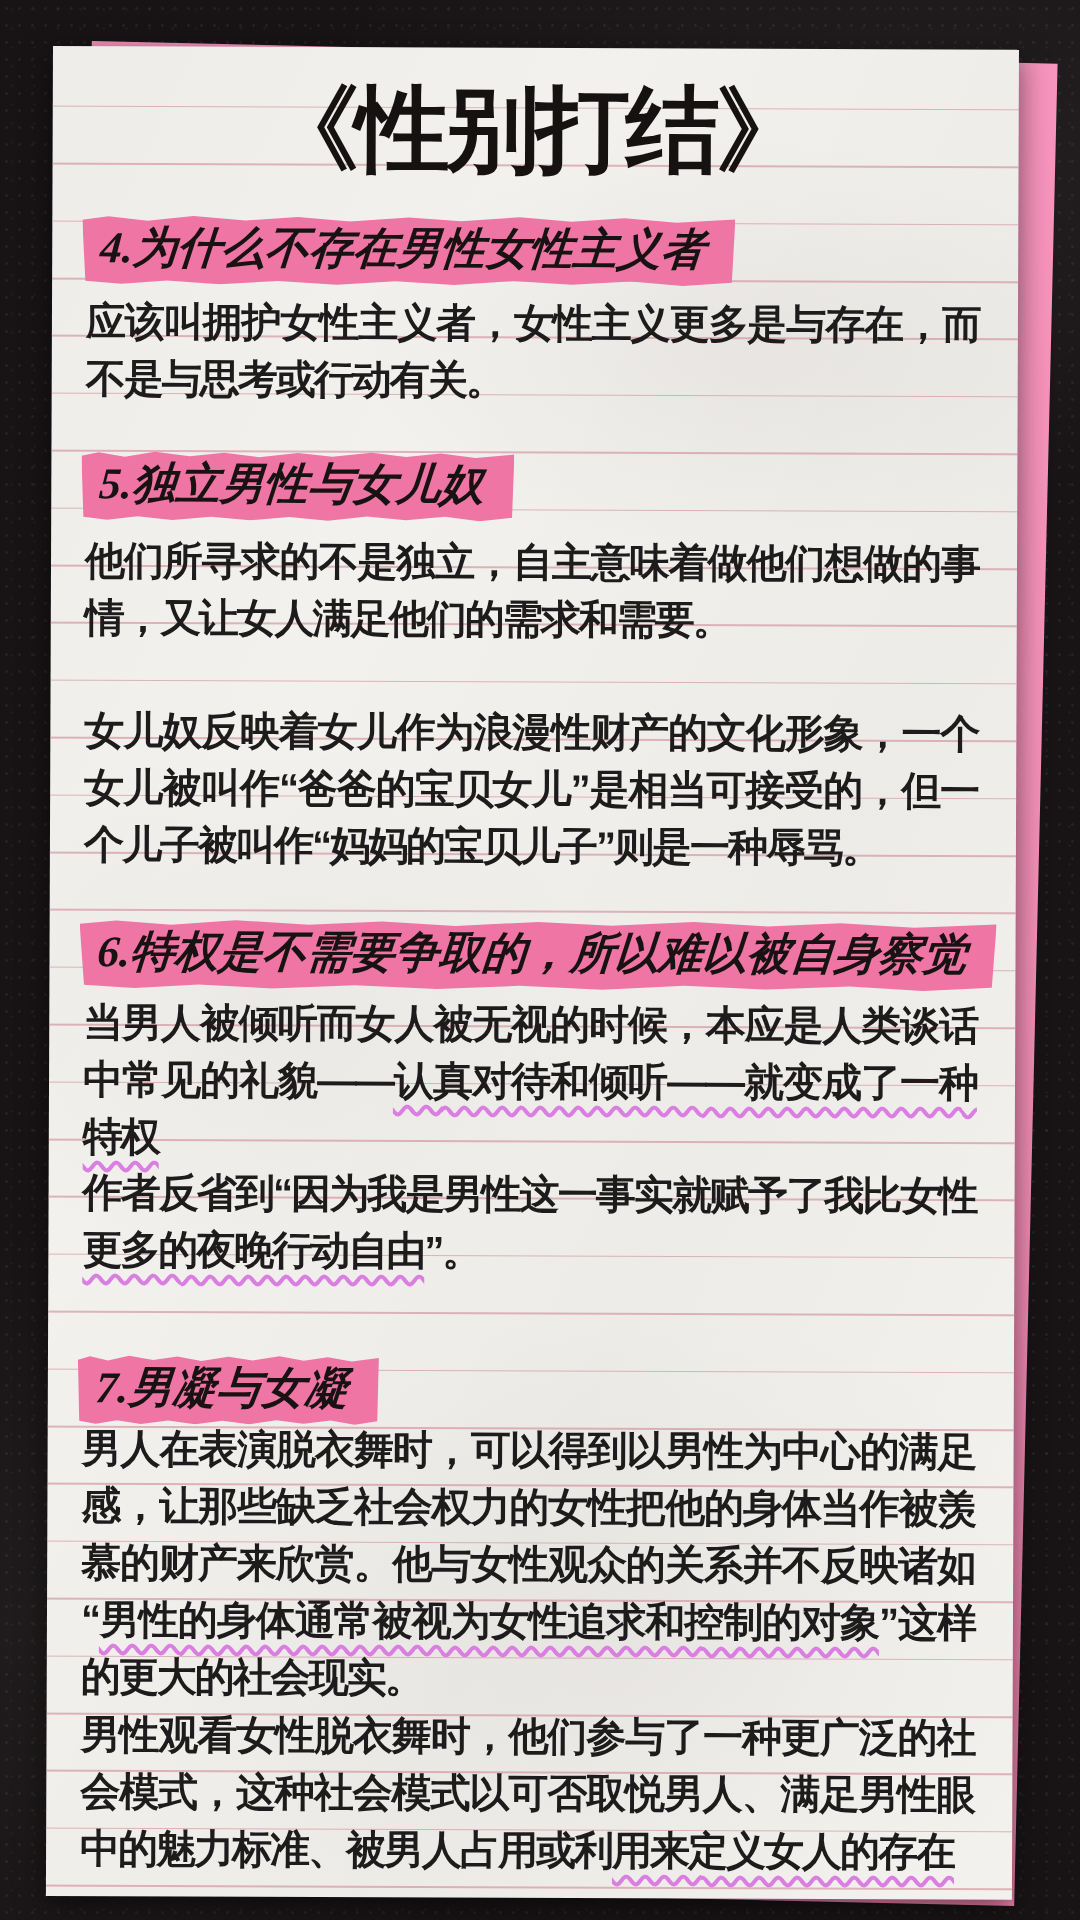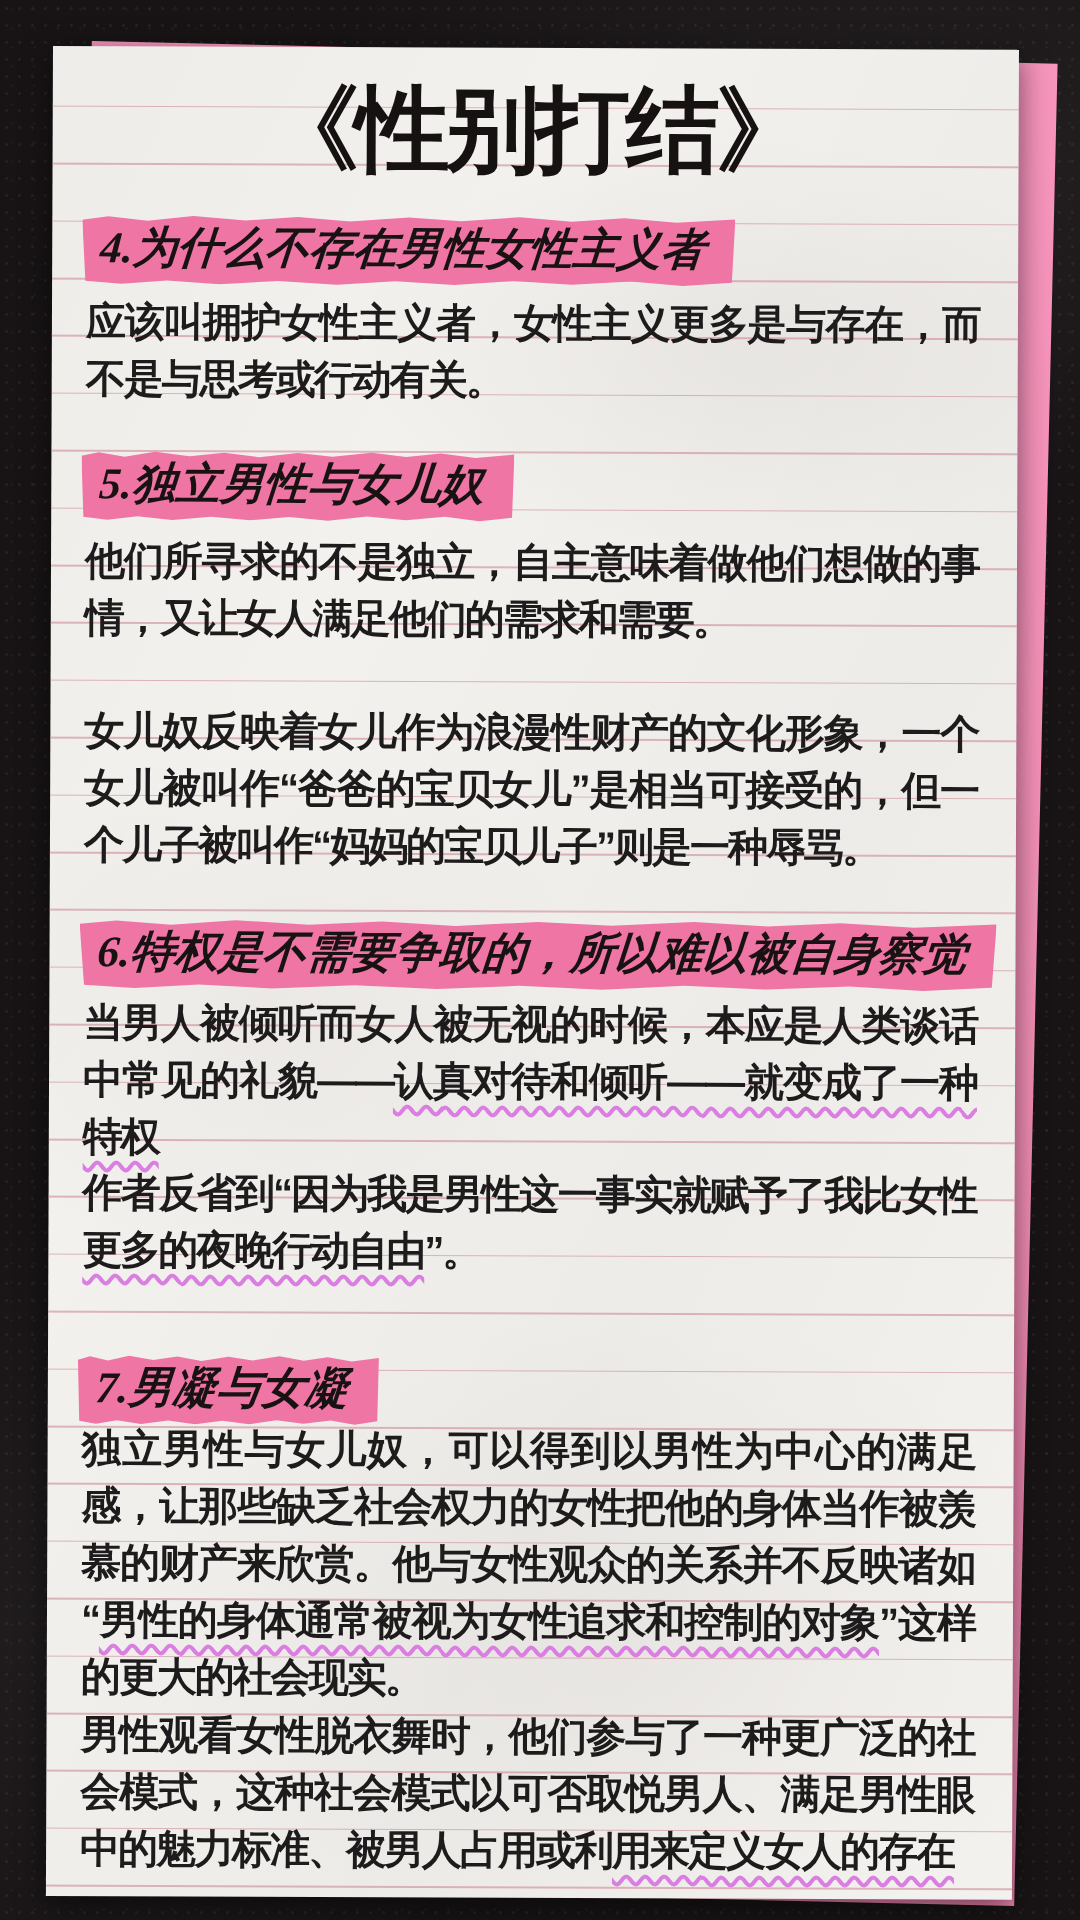--- a/index.html
+++ b/index.html
@@ -97,16 +97,16 @@
 
   <div class="hl t-h6">
     <span class="ht">6.特权是不需要争取的，所以难以被自身察觉</span>
   </div>
   <div class="para t-p60"><span>当男人被倾听而女人被无视的时候，本应是人类谈话中常见的礼貌——</span><span class="wv">认真对待和倾听——就变成了一种特权</span></div>
   <div class="para t-p61"><span>作者反省到“因为我是男性这一事实就赋予了我比女性</span><span class="wv">更多的夜晚行动自由</span><span>”。</span></div>
 
   <div class="hl t-h7">
     <span class="ht">7.男凝与女凝</span>
   </div>
-  <div class="para t-p70"><span>独立男性与女儿奴，可以得到以男性为中心的满足感，让那些缺乏社会权力的女性把他的身体当作被羡慕的财产来欣赏。他与女性观众的关系并不反映诸如“</span><span class="wv">男性的身体通常被视为女性追求和控制的对象</span><span>”这样的更大的社会现实。</span></div>
+  <div class="para t-p70"><span>男人在表演脱衣舞时，可以得到以男性为中心的满足感，让那些缺乏社会权力的女性把他的身体当作被羡慕的财产来欣赏。他与女性观众的关系并不反映诸如“</span><span class="wv">男性的身体通常被视为女性追求和控制的对象</span><span>”这样的更大的社会现实。</span></div>
   <div class="para t-p71"><span>男性观看女性脱衣舞时，他们参与了一种更广泛的社会模式，这种社会模式以可否取悦男人、满足男性眼中的魅力标准、被男人占用或利</span><span class="wv">用来定义女人的存在</span></div>
 
 </div>
 
 </body></html>

